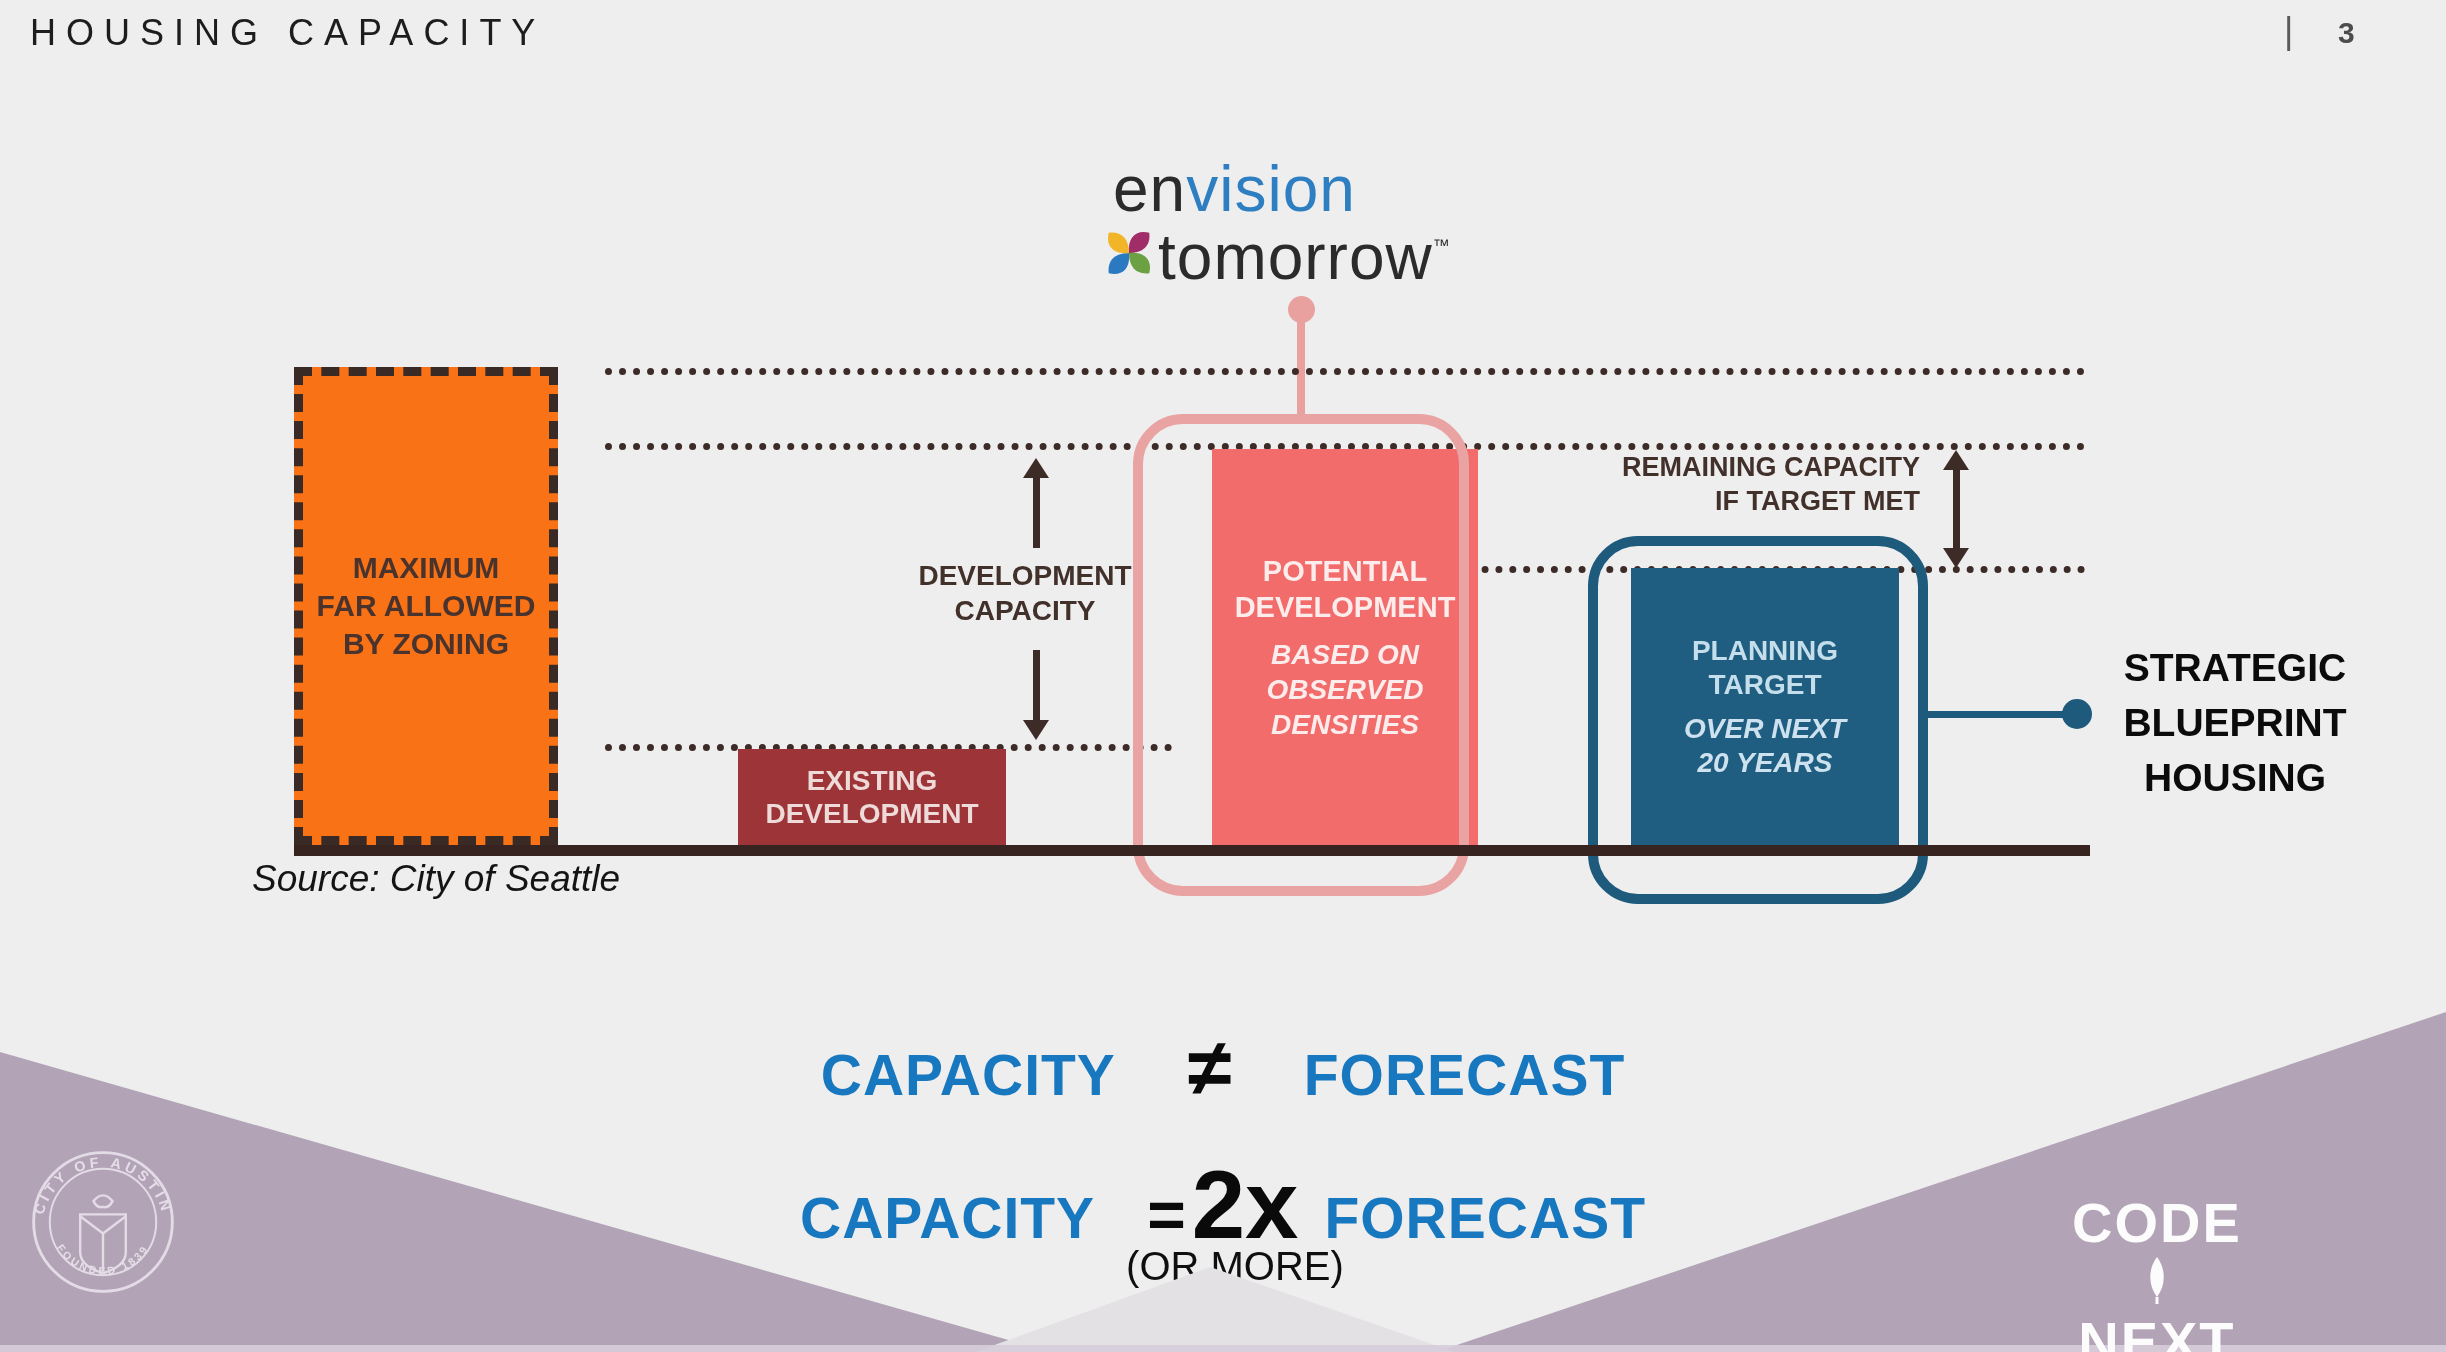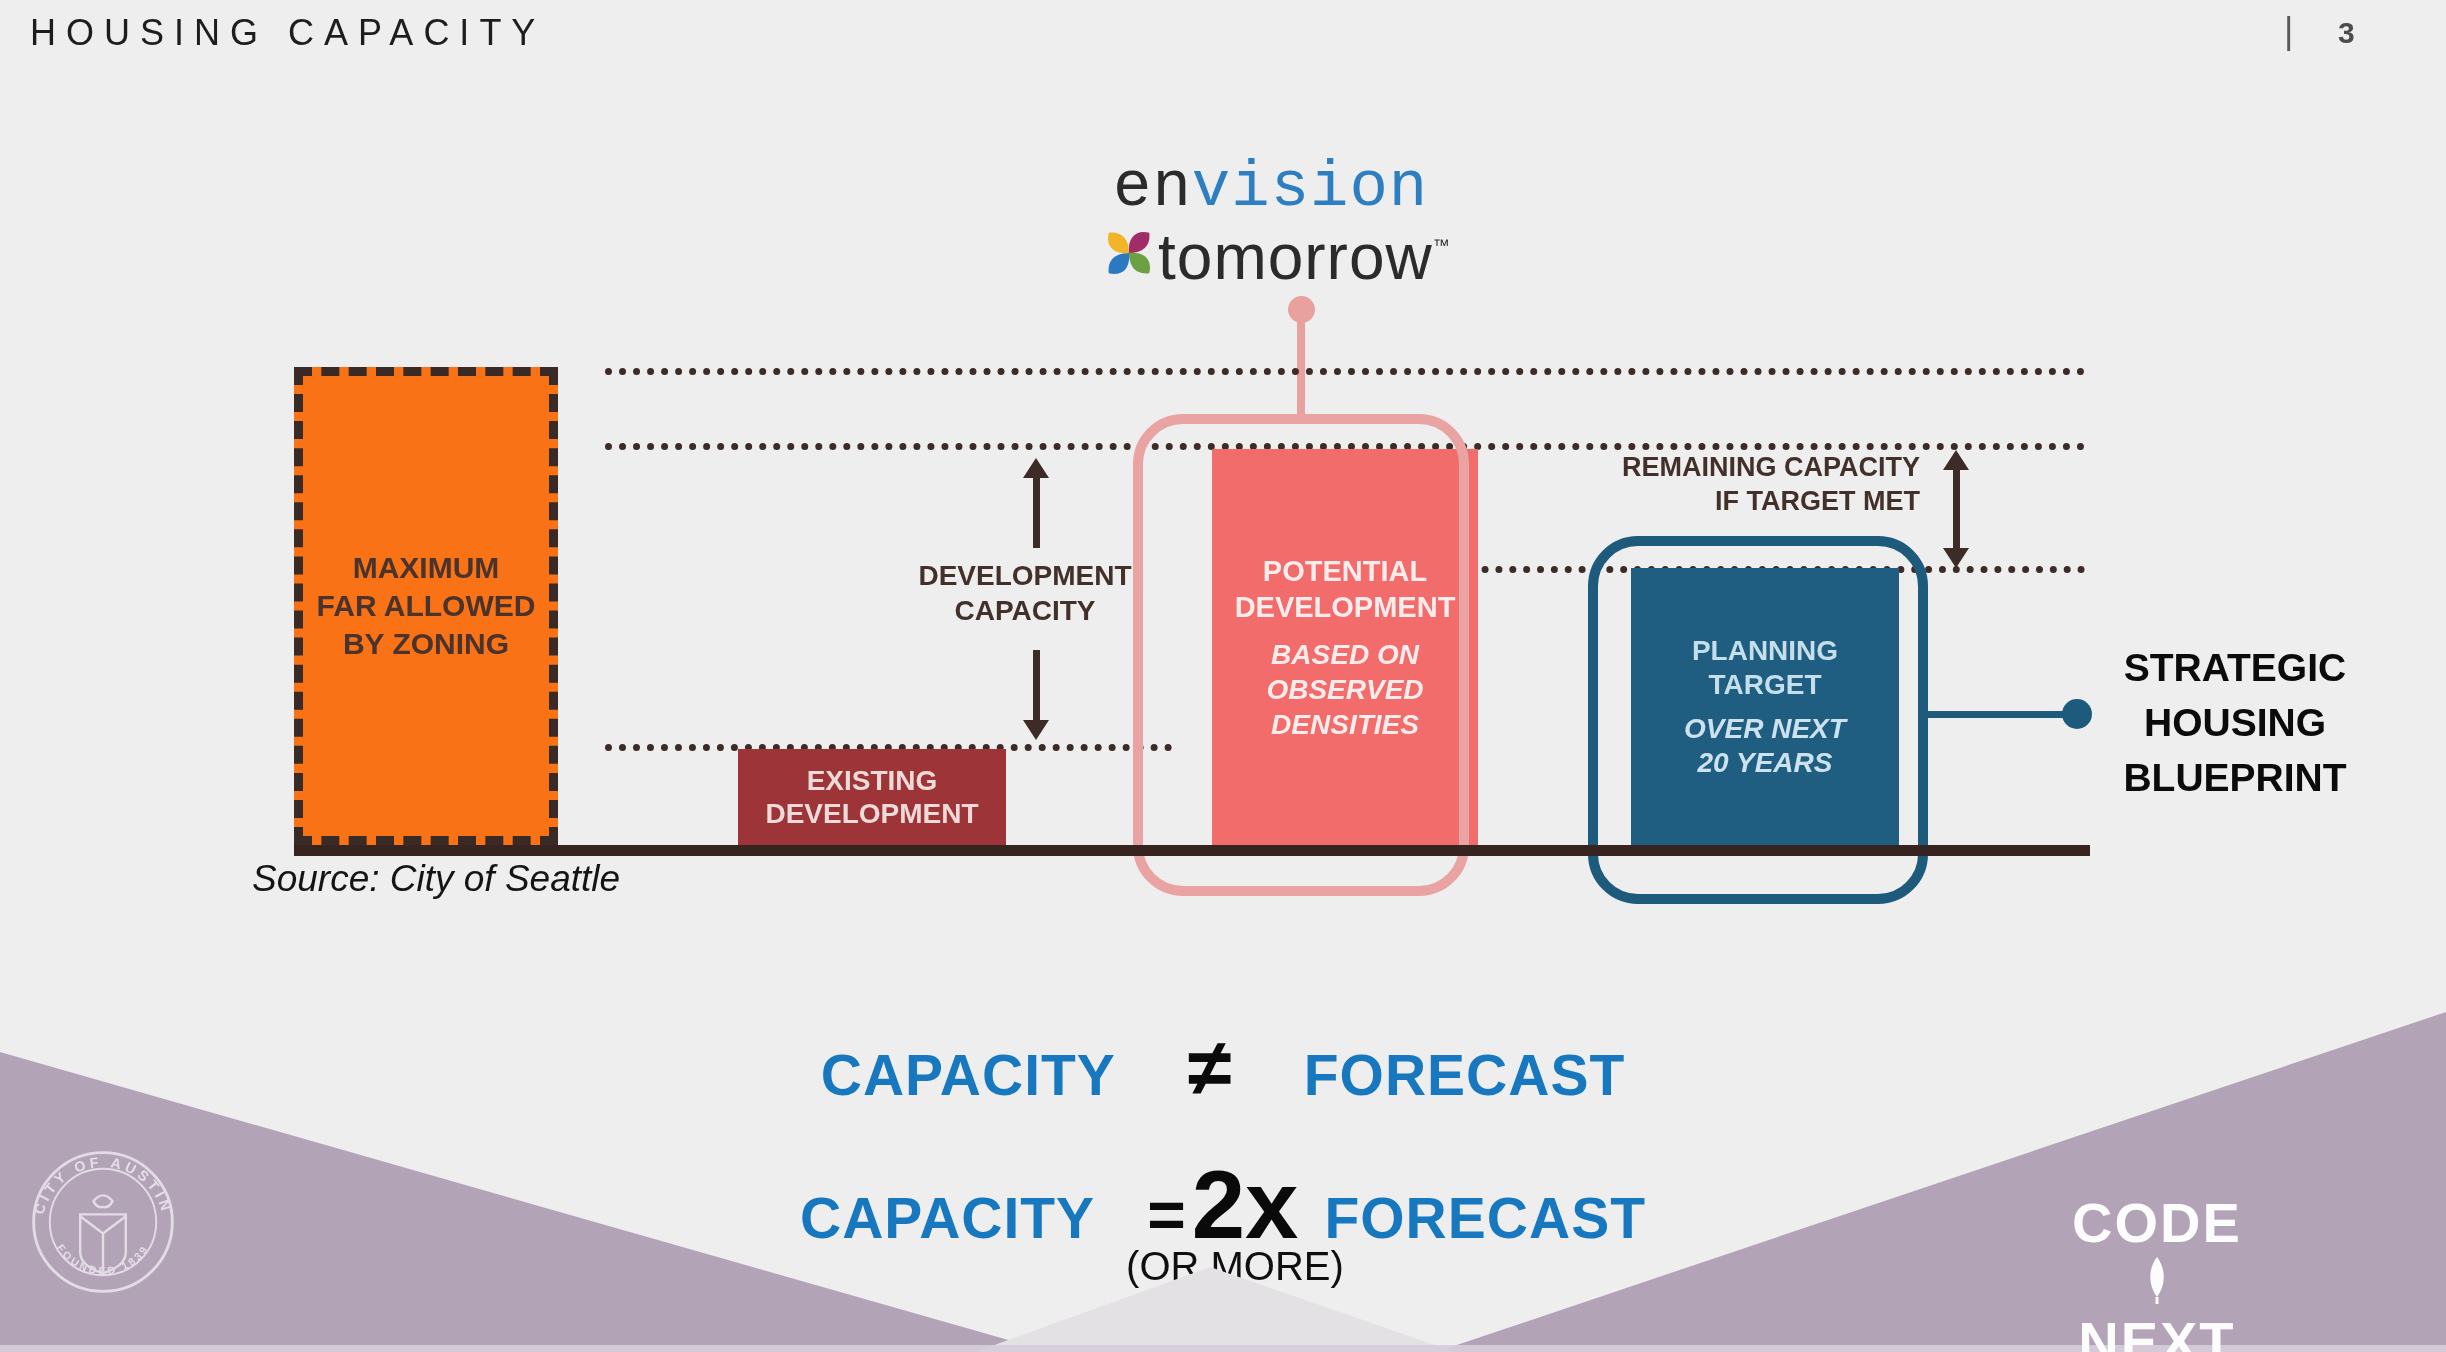--- a/index.html
+++ b/index.html
@@ -6,21 +6,21 @@
   #slide{position:relative;width:2446px;height:1352px;background:#efeeef;overflow:hidden;
          font-family:"Liberation Sans",sans-serif;}
   .abs{position:absolute;}
 
   
   .title{left:30px;top:12px;font-size:36px;font-weight:400;letter-spacing:10px;color:#1d1d1d;}
   .page-sep{left:2284px;top:10px;font-size:36px;font-weight:300;color:#5a5a5a;}
   .page-num{left:2338px;top:16px;font-size:30px;font-weight:700;color:#4c4c4c;}
 
   
-  .logo-line1{left:1113px;top:152px;font-size:64px;font-weight:400;letter-spacing:1px;font-family:Liberation Mono, monospace;}
+  .logo-line1{left:1113px;top:152px;font-size:64px;font-weight:400;letter-spacing:1px;}
   .logo-black{color:#2b2b2b;}
   .logo-blue{color:#2e7fc1;}
   .logo-line2{left:1158px;top:220px;font-size:64px;font-weight:400;letter-spacing:1px;color:#2b2b2b;}
   .logo-tm{font-size:17px;vertical-align:28px;color:#2b2b2b;}
   .pinwheel{left:1102px;top:226px;}
 
   
   .pink-dot{left:1288px;top:296px;width:27px;height:27px;border-radius:50%;background:#e8a19f;}
   .pink-stem{left:1297px;top:316px;width:8px;height:104px;background:#e8a19f;}
 
@@ -194,22 +194,22 @@
     <div class="gap"></div>
     <div class="sub">OVER NEXT</div>
     <div class="sub">20 YEARS</div>
   </div>
   <div class="abs teal-outline"></div>
 
   <div class="abs teal-line"></div>
   <div class="abs teal-dot"></div>
   <div class="abs strategic">
     <div class="ln">STRATEGIC</div>
+    <div class="ln">BLUEPRINT</div>
     <div class="ln">HOUSING</div>
-    <div class="ln">BLUEPRINT</div>
   </div>
 
   <div class="abs ground"></div>
   <div class="abs source">Source: City of Seattle</div>
 
   <div class="abs eq1">
     <span class="eq-blue">CAPACITY</span>
     <span class="eq-neq">≠</span>
     <span class="eq-blue">FORECAST</span>
   </div>

